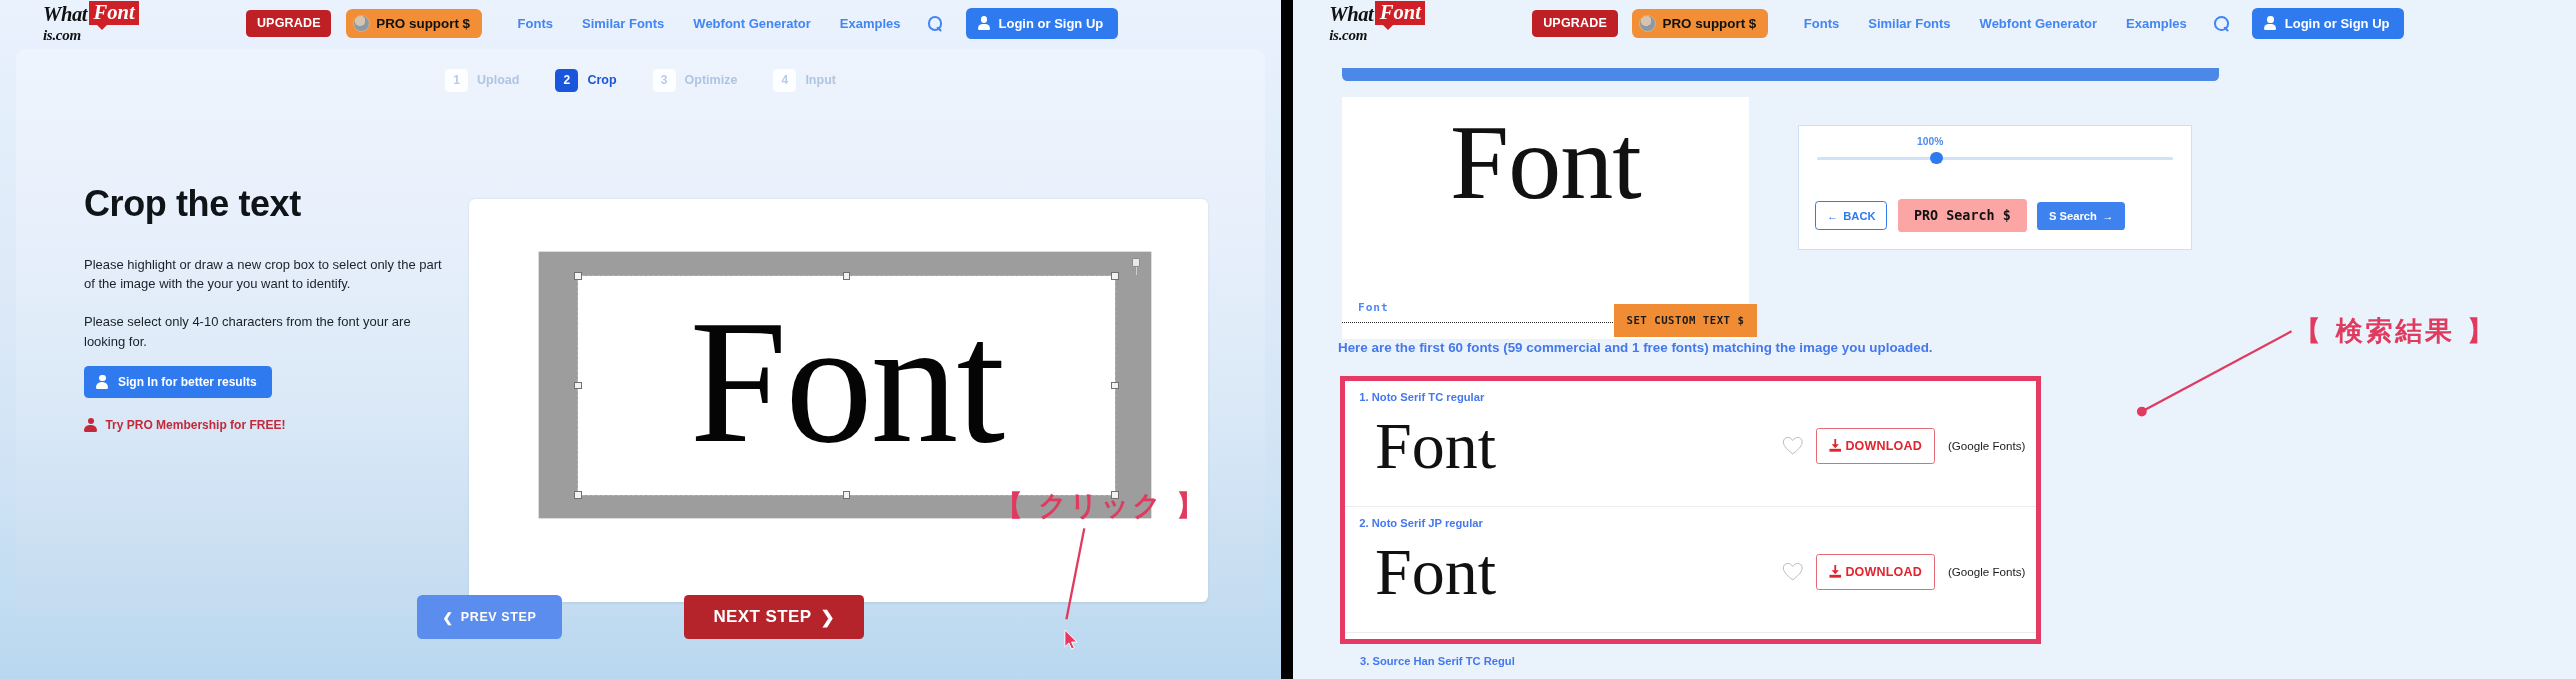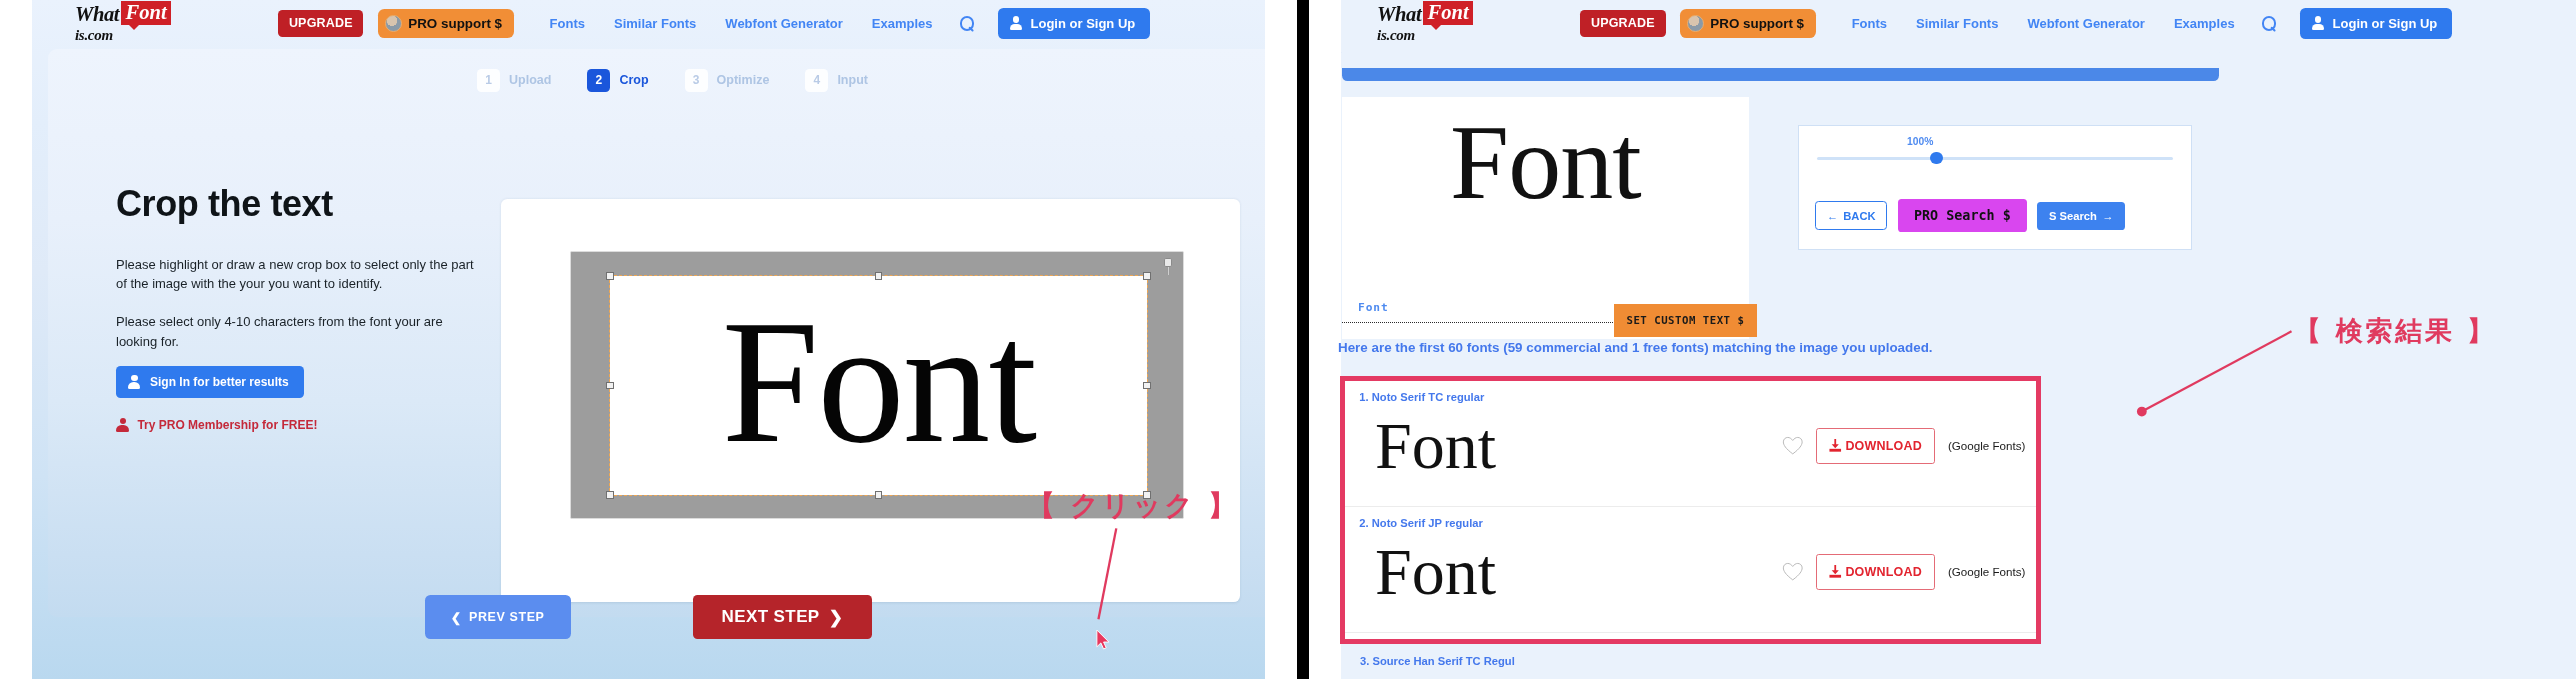--- a/index.html
+++ b/index.html
@@ -5,21 +5,21 @@
   * { box-sizing: border-box; margin: 0; padding: 0; }
   html, body {
     width: 2576px; height: 680px;
     overflow: hidden;
     font-family: "Liberation Sans", sans-serif;
     background: #ffffff;
   }
   .stage { position: relative; width: 2576px; height: 680px; display: flex; }
 
   
-  .panel { position: relative; height: 680px; overflow: hidden; margin-left: 32px; }
+  .panel { position: relative; height: 680px; overflow: hidden; }
   .panel-left  { width: 1281px; background: linear-gradient(180deg,#eaf2fd 0%,#e3eefb 18%,#dfeaf8 40%,#cfe3f5 70%,#b9d8ef 100%); }
   .panel-gap   { width: 12.5px; background: #000000; }
   .panel-right { width: 1283px; background: #eaf2fc; }
 
   
   .hdr { position: relative; height: 47px; display: flex; align-items: center; }
   .hdr-l { padding-left: 43px; }
   .hdr-r { padding-left: 36px; }
 
   .logo { position: relative; display: inline-block; line-height: 1; user-select: none; }
@@ -110,26 +110,26 @@
   .prev-font { position:absolute; left:0; right:0; top:5.4px; text-align:center; font-family:"Liberation Serif", serif; font-size: 106px; color:#111; letter-spacing: -0.9px; }
   .prev-sub { position:absolute; left:16px; top: 204px; font-family:"DejaVu Sans Mono", monospace; font-size: 11.2px; color:#4f8bf0; font-weight:bold; letter-spacing:0.9px;}
   .prev-dots { position:absolute; left:0; top: 225px; width:407px; border-top: 1.8px dotted #2b2b2b; }
   .btn-custom { position:absolute; left:1614px; top:304px; background:#f08c34; color:#1a1a1a; border:none; font-family:"DejaVu Sans Mono", monospace; font-size:10.7px; font-weight:bold; letter-spacing:0.5px; padding: 9.8px 12.5px; cursor:pointer; }
 
   .filters { position:absolute; left:1798px; top:125px; width:394px; height: 125px; background:#fff; border:0.9px solid #cfe0f5; }
   .ftabs { display:flex; height: 32px; }
   .ftab { flex: none; display:flex; align-items:center; justify-content:center; padding: 0 10.7px; font-size:11.6px; font-weight:bold; color:#4f8bf0; background:#fff; border-right:0.9px solid #dde8f7; cursor:pointer; white-space:nowrap; }
   .ftab.sel { background:#eaf2fc; color:#2f6fd0; border-right:none; }
   .slider-wrap { position:relative; margin: 12.5px 18px 0 18px; }
-  .slider-val { position:absolute; left: 90px; top:-2.7px; font-size:10.3px; font-weight:bold; color:#4f8bf0; }
+  .slider-val { position:absolute; left: 100px; top:-2.7px; font-size:10.3px; font-weight:bold; color:#4f8bf0; }
   .slider-track { position:absolute; left:0; right:0; top:18px; height:3.6px; background:#cfe2f8; border-radius:2.7px; }
   .slider-knob { position:absolute; left: 113px; top:13.4px; width:12.5px; height:12.5px; border-radius:50%; background:#2f7aee; }
   .fbtns { position:absolute; left:16px; top:73px; display:flex; align-items:center; gap:10.7px; }
   .btn-back { background:#fff; color:#2f7aee; border:0.9px solid #2f7aee; border-radius:3.6px; font-size:11.2px; font-weight:bold; padding:7.2px 10.7px; cursor:pointer; display:inline-flex; align-items:center; gap:5.4px; }
-  .btn-prosearch { background:#d946ef; color:#111; border:none; border-radius:3.6px; font-family:"DejaVu Sans Mono", monospace; font-size:13.4px; font-weight:bold; padding:9px 16px; cursor:pointer; }
+  .btn-prosearch { background:#fca5a5; color:#111; border:none; border-radius:3.6px; font-family:"DejaVu Sans Mono", monospace; font-size:13.4px; font-weight:bold; padding:9px 16px; cursor:pointer; }
   .btn-ssearch { background:#3d82ef; color:#fff; border:none; border-radius:3.6px; font-size:11.2px; font-weight:bold; padding:8px 11.6px; cursor:pointer; display:inline-flex; align-items:center; gap:5.4px; white-space:nowrap; }
 
   .results-headline { position:absolute; left:1338px; top:340px; font-size:13.4px; font-weight:bold; color:#4478ec; }
 
   .results-box { position:absolute; left:1340px; top:376px; width: 701px; height: 268px; border: 5.4px solid #e43a63; background:#fff; }
   .res-row { position:relative; height: 126px; border-bottom: 0.9px solid #ececec; }
   .res-name { position:absolute; left:14.3px; top:9.8px; font-size:11.2px; font-weight:bold; color:#4478ec; }
   .res-sample { position:absolute; left:30px; top:27px; font-family:"Liberation Serif", serif; font-size: 66px; color:#111; }
   .res-right { position:absolute; right:10.7px; top:47px; display:flex; align-items:center; gap:12.5px; }
   .heart { width:21.5px; height:19.7px; position:relative; cursor:pointer; }

